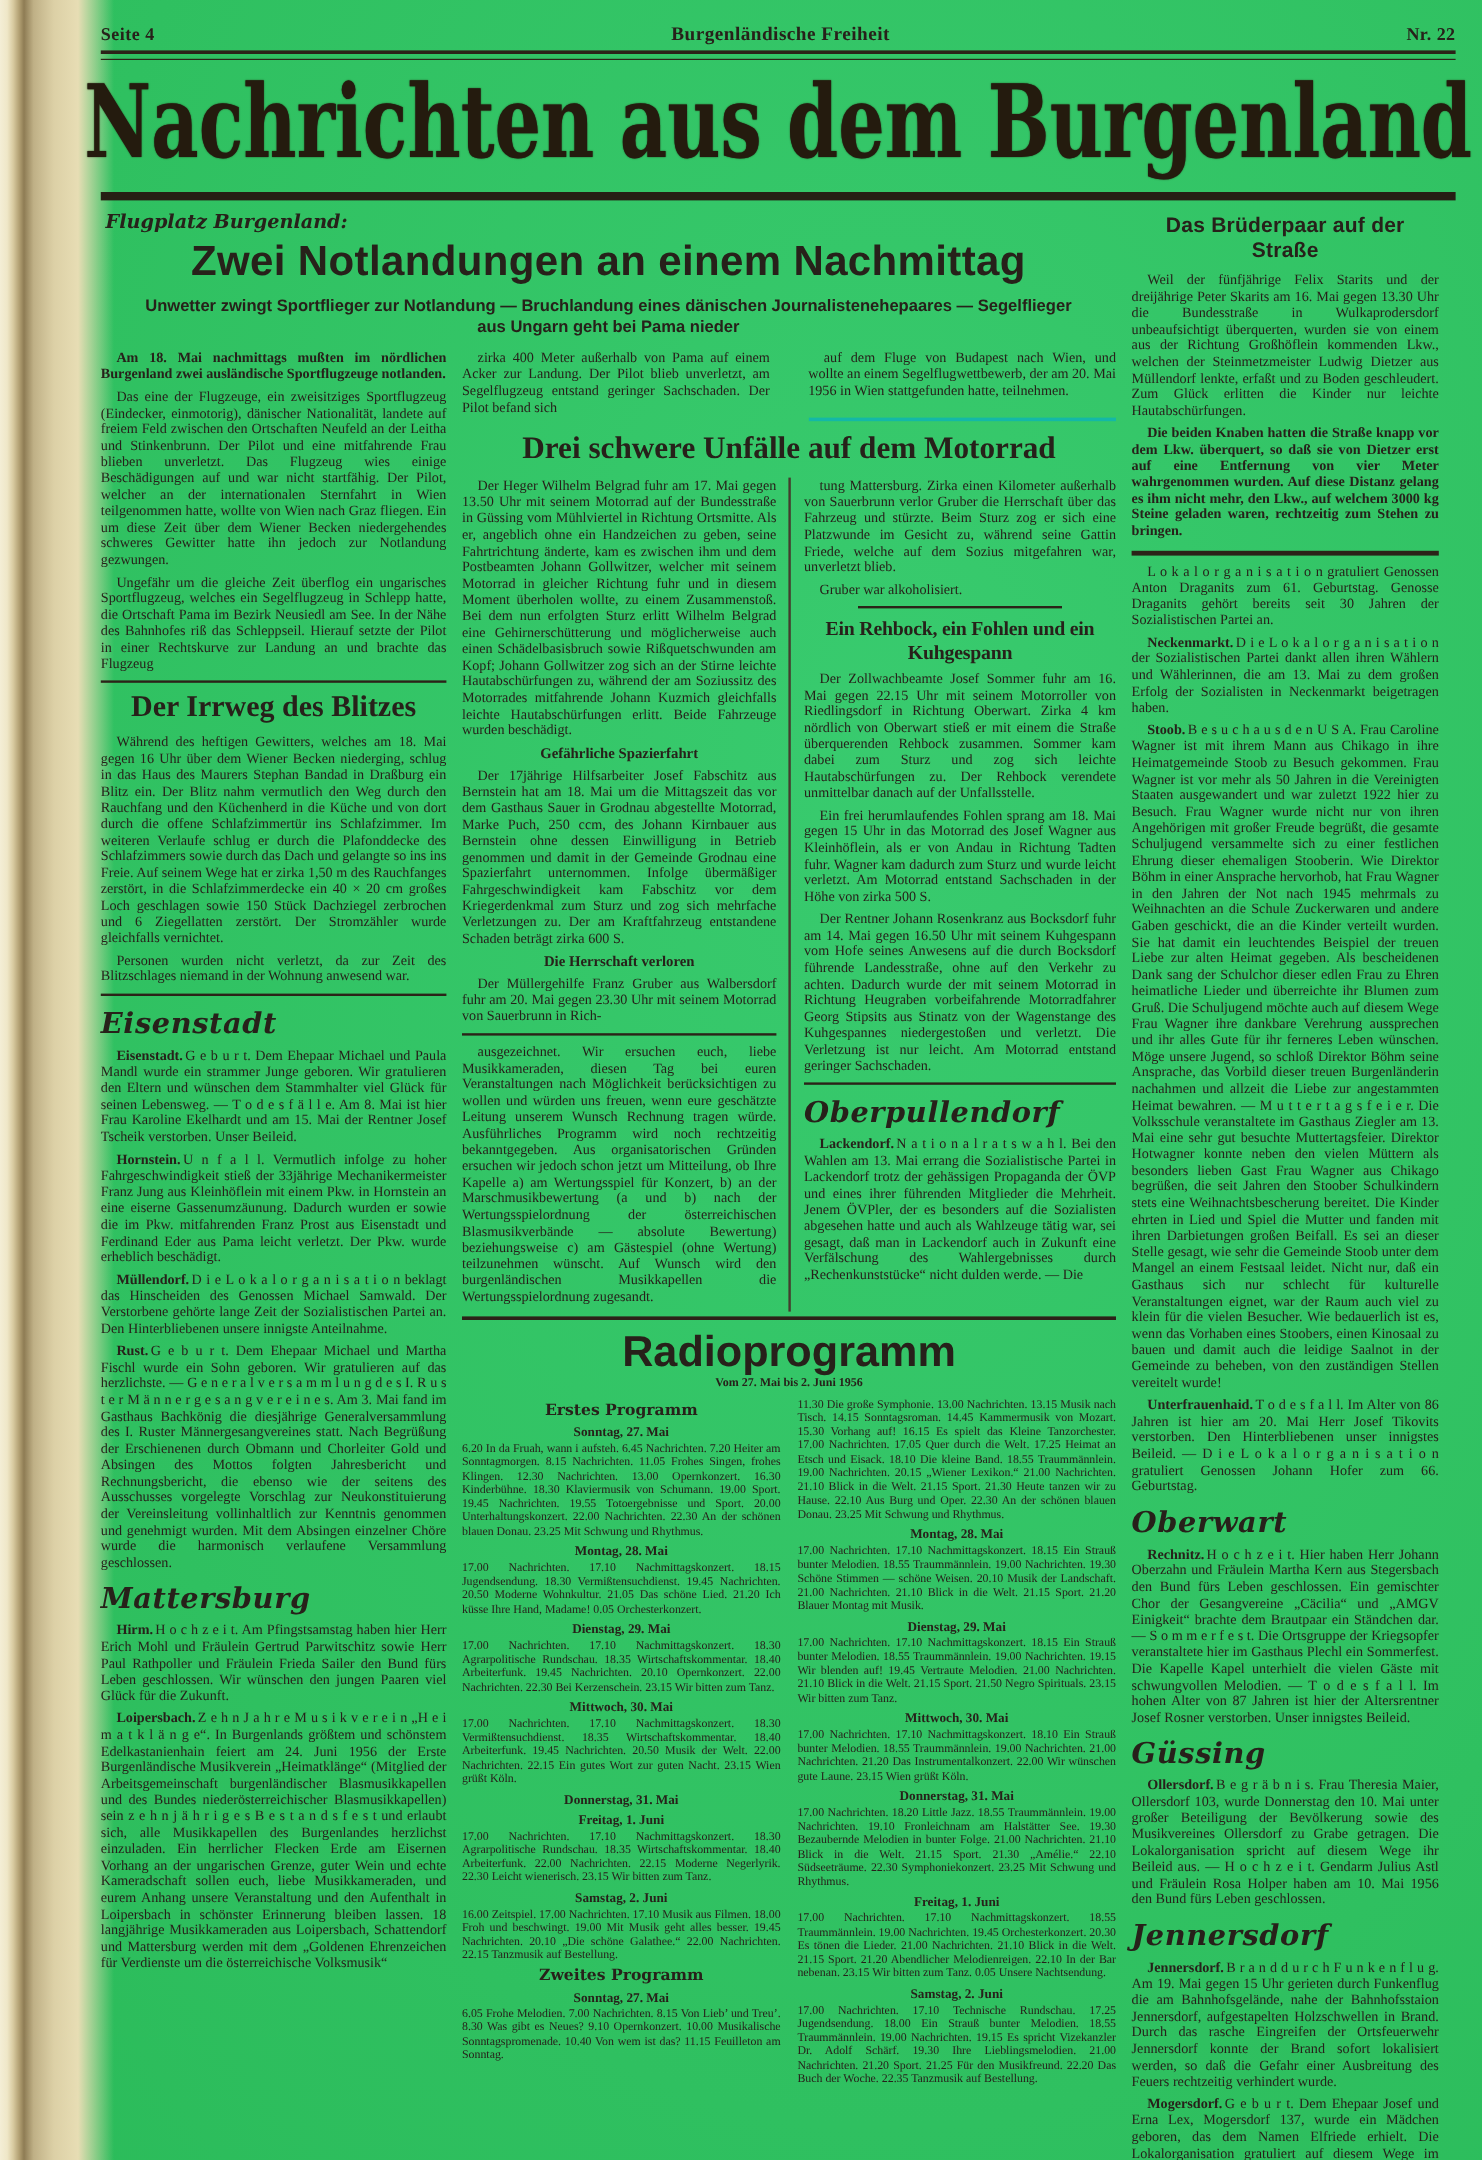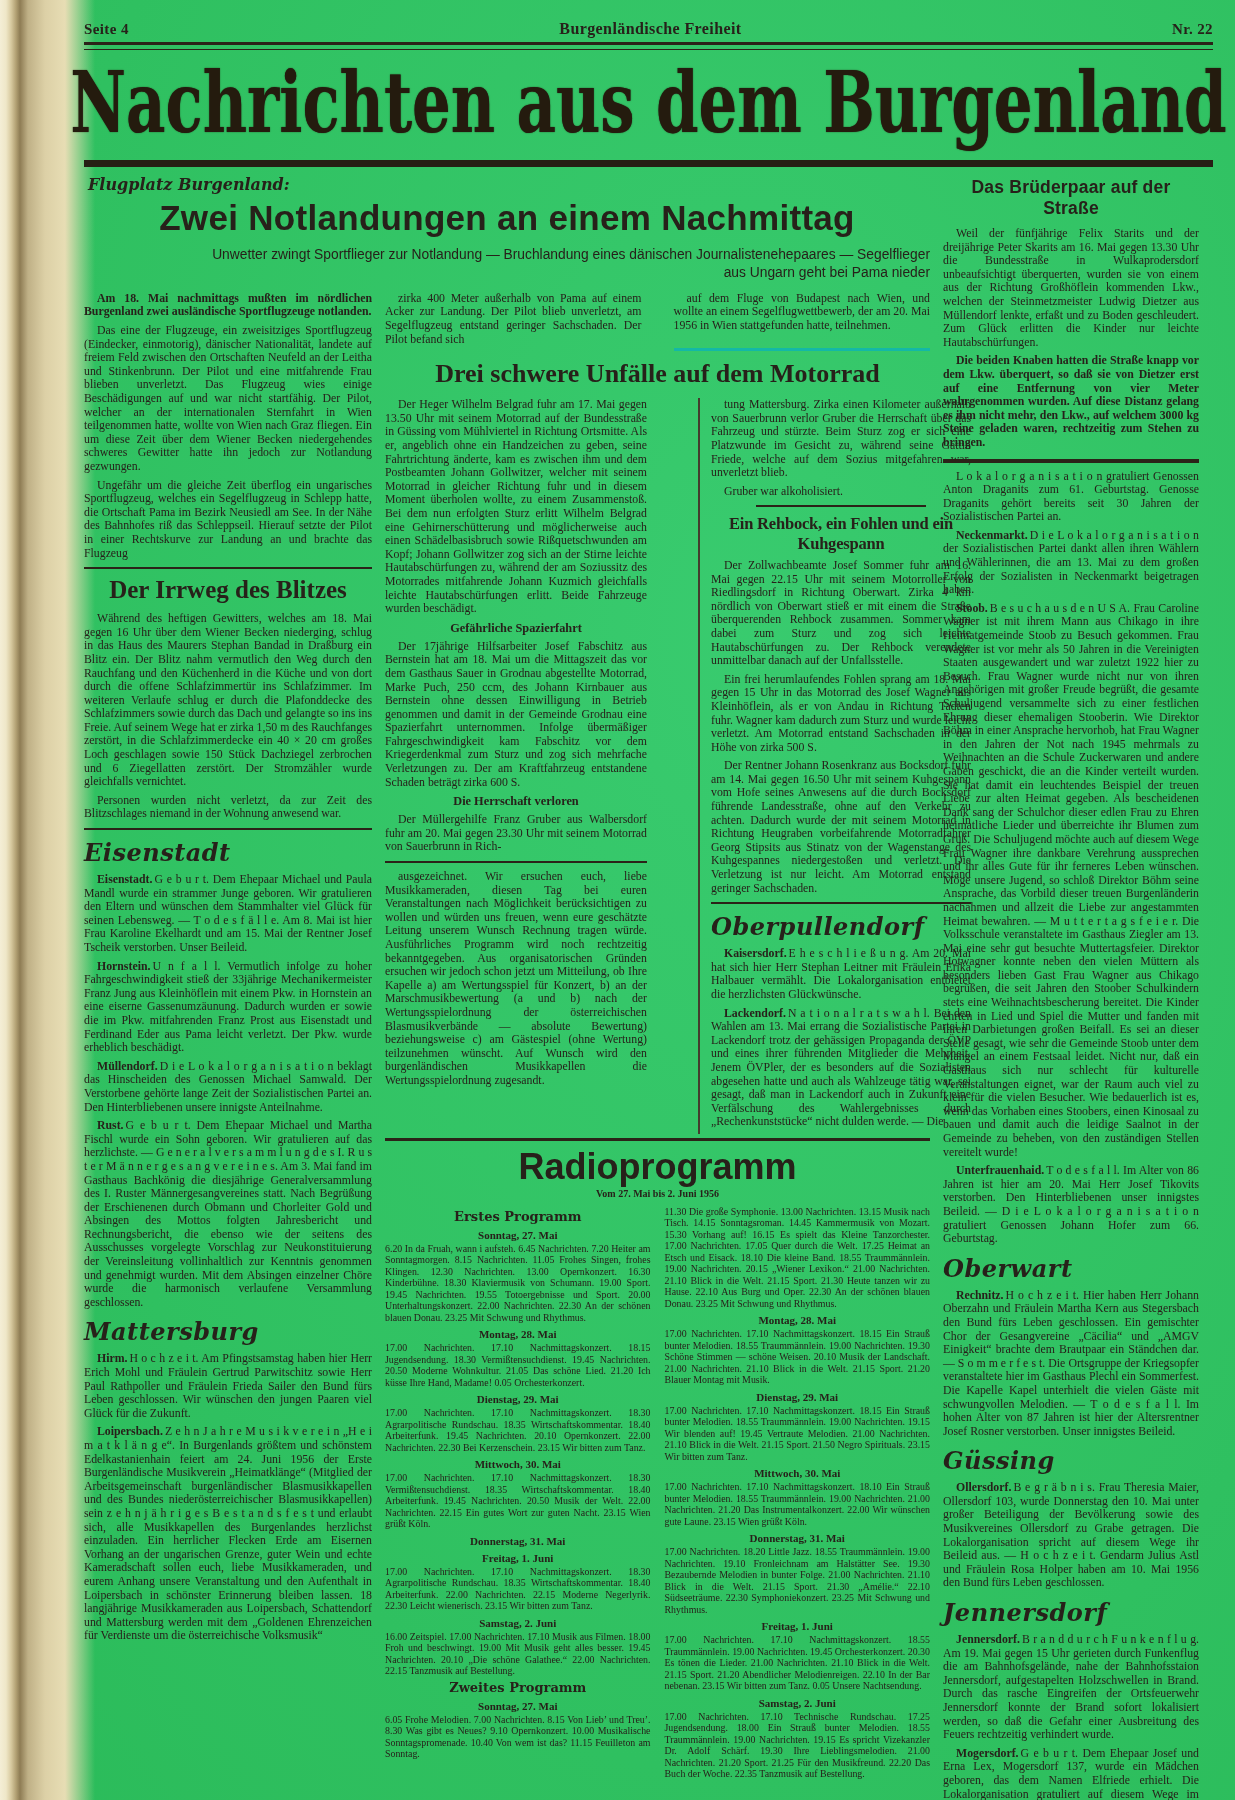--- a/index.html
+++ b/index.html
@@ -20,30 +20,30 @@
   .fat-rule{height:7px;background:#261f14;margin:12px 0 8px;}
   .content{display:flex;gap:13px;margin-top:2px;}
   .main-left{width:846px;flex:none;}
   .col4{width:256px;flex:none;}
   .cols-row{display:flex;gap:13px;}
   .col1{width:288px;flex:none;}
   .col23{width:545px;flex:none;}
   .intro-row{display:flex;gap:32px;}
   .i2,.i3{width:calc(50% - 8px);}
   .i3{border-bottom:3px solid #14b8a6;padding-bottom:5px;}
-  .body-row{display:flex;gap:41px;}
+  .body-row{display:flex;}
   .c2{width:272px;flex:none;padding-right:10px;box-sizing:border-box;}
   .c3{width:273px;flex:none;border-left:2px solid #453c2d;padding-left:11px;box-sizing:border-box;}
   p.p{font-size:11.8px;line-height:13.6px;text-align:justify;margin:0 0 5px;text-indent:13px;hyphens:auto;}
   .np{text-indent:0;}
   .b{font-weight:bold;}
   .lead{font-weight:bold;margin-right:2px;}
   .kicker{font-family:"DejaVu Serif",serif;font-style:italic;font-weight:bold;font-size:16px;margin-left:4px;}
   .h-zwei{font-family:"Liberation Sans",sans-serif;font-weight:bold;font-size:35px;text-align:center;margin:4px 0 8px;letter-spacing:.3px;}
-  .subhead{font-family:"Liberation Sans",sans-serif;font-weight:normal;font-size:13.8px;text-align:right;line-height:1.3;margin-bottom:10px;}
+  .subhead{font-family:"Liberation Sans",sans-serif;font-weight:bold;font-size:13.8px;text-align:center;line-height:1.3;margin-bottom:10px;}
   .h-md{font-family:"Liberation Serif",serif;font-weight:bold;font-size:25px;text-align:center;margin:3px 0 8px;}
   .h-unf{font-family:"Liberation Serif",serif;font-weight:bold;font-size:26px;text-align:center;margin:8px 0 9px;}
   .h-reh{font-family:"Liberation Serif",serif;font-weight:bold;font-size:16.5px;text-align:center;line-height:1.2;margin:5px 0 5px;letter-spacing:-.2px;}
   .h-brueder{font-family:"Liberation Sans",sans-serif;font-weight:bold;font-size:17.5px;text-align:center;margin:2px 0 8px;letter-spacing:.2px;}
   .frak{font-family:"DejaVu Serif",serif;font-weight:bold;font-style:italic;font-size:24px;margin:8px 0 6px;letter-spacing:.5px;}
   .sub-c{text-align:center;font-weight:bold;font-size:12.3px;margin:5px 0 4px;}
   .rule2{height:2px;background:#2b2318;margin:7px 0;}
   .rule4{height:4px;background:#2b2318;margin:9px 0 7px;}
   .rule-short{height:2px;width:170px;background:#2b2318;margin:7px auto;}
   .radio-box{border-top:3px solid #2b2318;margin-top:4px;padding-top:8px;}
@@ -136,21 +136,20 @@
            <div class="rule-short"></div>
            <div class="h-reh">
              <span>Ein Rehbock, ein Fohlen und ein</span><br>
              <span>Kuhgespann</span>
            </div>
            <p class="p">Der Zollwachbeamte Josef Sommer fuhr am 16. Mai gegen 22.15 Uhr mit seinem Motorroller von Riedlingsdorf in Richtung Oberwart. Zirka 4 km nördlich von Oberwart stieß er mit einem die Straße überquerenden Rehbock zusammen. Sommer kam dabei zum Sturz und zog sich leichte Hautabschürfungen zu. Der Rehbock verendete unmittelbar danach auf der Unfallsstelle.</p>
            <p class="p">Ein frei herumlaufendes Fohlen sprang am 18. Mai gegen 15 Uhr in das Motorrad des Josef Wagner aus Kleinhöflein, als er von Andau in Richtung Tadten fuhr. Wagner kam dadurch zum Sturz und wurde leicht verletzt. Am Motorrad entstand Sachschaden in der Höhe von zirka 500 S.</p>
            <p class="p">Der Rentner Johann Rosenkranz aus Bocksdorf fuhr am 14. Mai gegen 16.50 Uhr mit seinem Kuhgespann vom Hofe seines Anwesens auf die durch Bocksdorf führende Landesstraße, ohne auf den Verkehr zu achten. Dadurch wurde der mit seinem Motorrad in Richtung Heugraben vorbeifahrende Motorradfahrer Georg Stipsits aus Stinatz von der Wagenstange des Kuhgespannes niedergestoßen und verletzt. Die Verletzung ist nur leicht. Am Motorrad entstand geringer Sachschaden.</p>
            <div class="rule2"></div>
            <div class="frak">Oberpullendorf</div>
-           <p class="p"><span class="lead">Kaisersdorf.</span><span>E h e s c h l i e ß u n g.  Am 20. Mai hat sich hier Herr Stephan Leitner mit Fräulein Erika Halbauer vermählt. Die Lokalorganisation entbietet die herzlichsten Glückwünsche.</span></p>
            <p class="p"><span class="lead">Lackendorf.</span><span>N a t i o n a l r a t s w a h l.  Bei den Wahlen am 13. Mai errang die Sozialistische Partei in Lackendorf trotz der gehässigen Propaganda der ÖVP und eines ihrer führenden Mitglieder die Mehrheit. Jenem ÖVPler, der es besonders auf die Sozialisten abgesehen hatte und auch als Wahlzeuge tätig war, sei gesagt, daß man in Lackendorf auch in Zukunft eine Verfälschung des Wahlergebnisses durch „Rechenkunststücke“ nicht dulden werde. — Die</span></p>
          </div>
        </div>
 
        <div class="radio-box">
          <div class="r-title">Radioprogramm</div>
          <div class="r-sub">Vom 27. Mai bis 2. Juni 1956</div>
          <div class="r-cols">
            <div class="r-col">
              <div class="r-prog">Erstes Programm</div>

